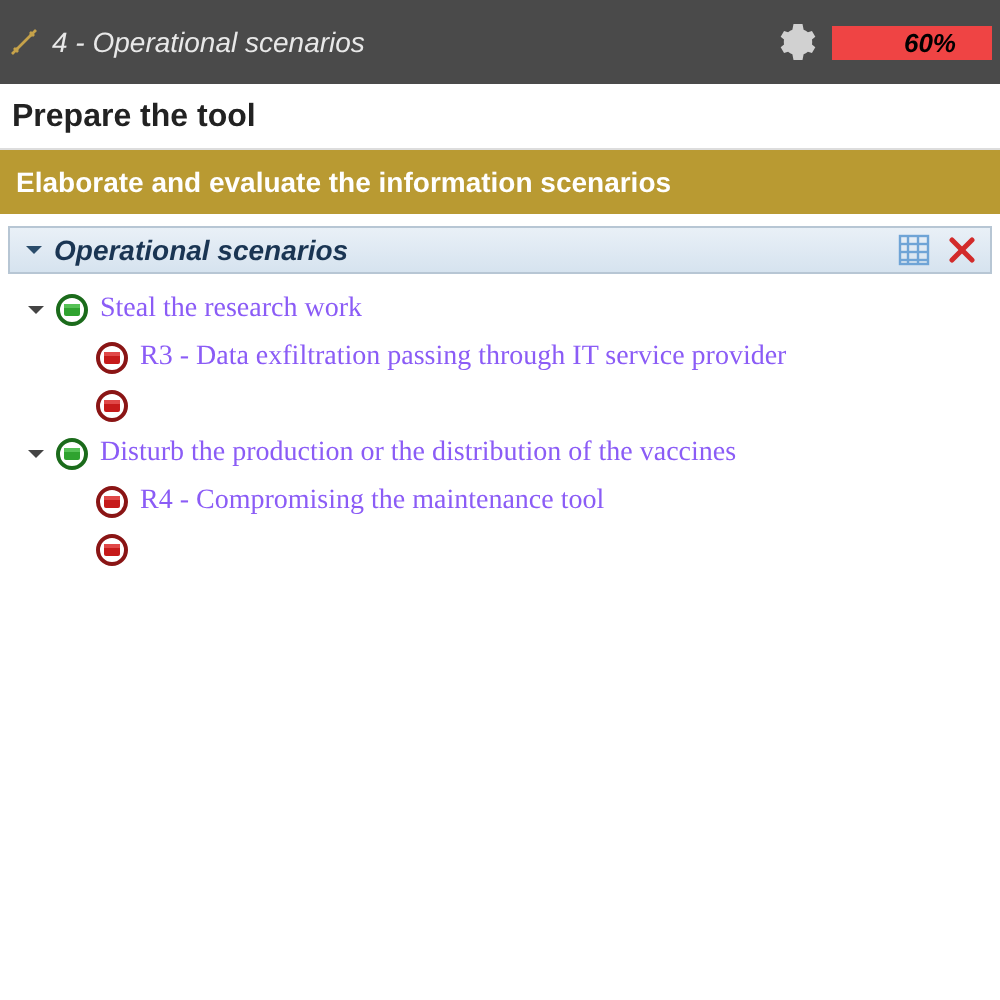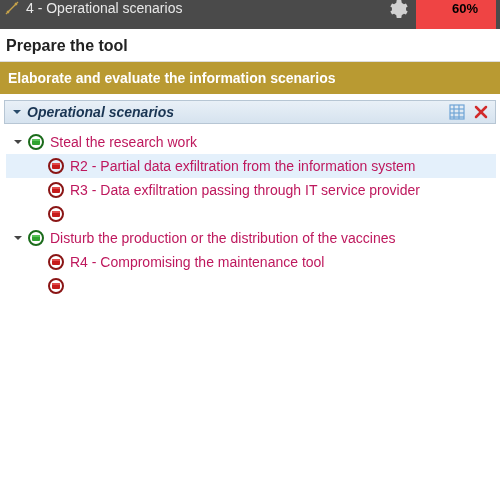--- a/index.html
+++ b/index.html
@@ -10,22 +10,24 @@
     color: #222;
     background: #fff;
     width: 500px;
     height: 500px;
     overflow: hidden;
   }
   .topbar {
     background: #4a4a4a;
     color: #e6e6e6;
     display: flex;
-    height: 29px;
+    align-items: center;
+    height: 42px;
     padding: 0 4px;
+    font-style: italic;
   }
   .topbar .gear {
     width: 16px; height: 16px;
     margin-right: 6px;
     color: #c6a24a;
     flex: 0 0 auto;
   }
   .topbar .title {
     flex: 0 0 auto;
     font-size: 14px;
@@ -111,22 +113,23 @@
     color: #444;
     flex: 0 0 auto;
   }
   .node-ic {
     width: 16px; height: 16px;
     margin-right: 6px;
     flex: 0 0 auto;
   }
   .label {
     font-size: 14px;
-    color: #be185d;
+    color: #8b5cf6;
     overflow: hidden;
+    font-family: Liberation Serif, serif;
   }
   svg { display: block; }
 </style>
 </head>
 <body>
 
 <div class="topbar">
   <span class="gear">
     <svg viewBox="0 0 16 16" fill="none" stroke="currentColor" stroke-width="1.4">
       <path d="M4 12 L12 4 M3 11 L5 13 M11 3 L13 5"></path>
@@ -183,30 +186,20 @@
     <span class="node-ic">
       <svg viewBox="0 0 16 16">
           <circle cx="8" cy="8" r="7" fill="none" stroke="#1b6b1b" stroke-width="2"></circle>
           <rect x="4" y="5" width="8" height="6" rx="1" fill="#2fa32f"></rect>
           <rect x="4" y="5" width="8" height="2" fill="#56c256"></rect>
         </svg>
     </span>
     <span class="label">Steal the research work</span>
   </div>
 
-  <div class="tree-row child selected">
-    <span class="node-ic">
-      <svg viewBox="0 0 16 16">
-          <circle cx="8" cy="8" r="7" fill="none" stroke="#8a1515" stroke-width="2"></circle>
-          <rect x="4" y="5" width="8" height="6" rx="1" fill="#c61a1a"></rect>
-          <rect x="4" y="5" width="8" height="2" fill="#e04848"></rect>
-        </svg>
-    </span>
-    <span class="label">R2 - Partial data exfiltration from the information system</span>
-  </div>
 
   <div class="tree-row child">
     <span class="node-ic">
       <svg viewBox="0 0 16 16">
           <circle cx="8" cy="8" r="7" fill="none" stroke="#8a1515" stroke-width="2"></circle>
           <rect x="4" y="5" width="8" height="6" rx="1" fill="#c61a1a"></rect>
           <rect x="4" y="5" width="8" height="2" fill="#e04848"></rect>
         </svg>
     </span>
     <span class="label">R3 - Data exfiltration passing through IT service provider</span>

